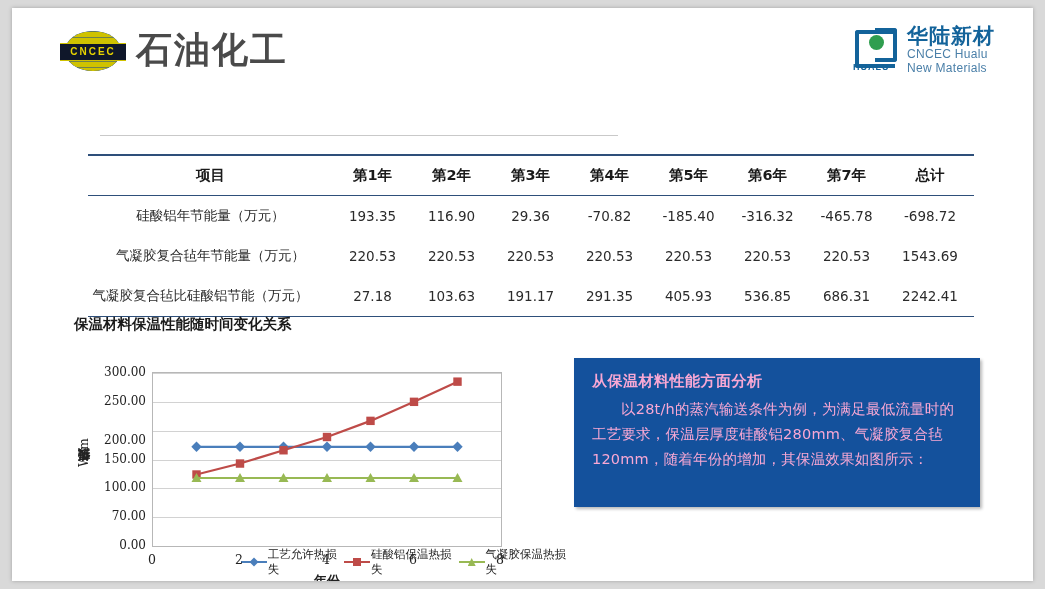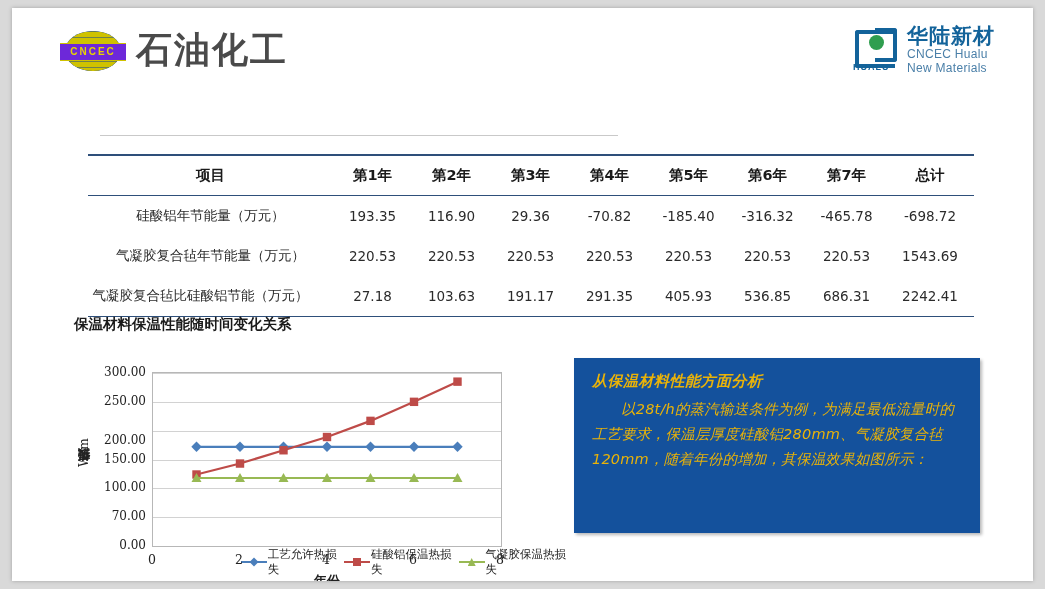--- a/index.html
+++ b/index.html
@@ -35,21 +35,21 @@
     background:
       repeating-linear-gradient(to bottom, rgba(31,74,143,.55) 0 1px, rgba(0,0,0,0) 1px 6px),
       radial-gradient(circle at 50% 50%, #cfc200 0 100%);
   }
   .cncec-badge .globe:after{
     content:"";position:absolute;left:0;right:0;top:42%;height:16%;
     background:#1f4a8f;opacity:.35;
   }
   .cncec-badge .bar{
     position:absolute;left:0;top:13px;width:66px;height:16px;
-    background:#6d28d9;border-top:1px solid #cfc200;border-bottom:1px solid #cfc200;
+    background:#0f172a;border-top:1px solid #cfc200;border-bottom:1px solid #cfc200;
     color:#e8d400;font-size:10px;font-weight:bold;letter-spacing:2px;
     display:flex;align-items:center;justify-content:center;
     font-family:"Liberation Sans",sans-serif;
   }
   .hdr-cn{
     font-size:36px;font-weight:bold;color:#4a4a4a;letter-spacing:2px;
     font-family:"DejaVu Sans","Liberation Sans",sans-serif;
   }
   .hdr-right{position:absolute;right:38px;top:16px;display:flex;align-items:center;gap:8px;}
   .hualu-mark{position:relative;width:46px;height:44px;}
@@ -149,26 +149,25 @@
     font-size:11.5px;color:#222;font-family:"DejaVu Serif","DejaVu Sans",serif;
     background:#fff;
   }
   .lg{display:flex;align-items:center;gap:2px;}
   .lg .swatch{position:relative;width:26px;height:10px;}
   .lg .swatch i{position:absolute;left:0;top:4px;width:26px;height:2.2px;display:block;}
   .lg .swatch u{position:absolute;left:9px;top:1px;width:8px;height:8px;display:block;text-decoration:none;}
 
   
   .note{
-    position:absolute;left:562px;top:350px;width:406px;height:175px;
-    background:#14519c;color:#eab308;box-sizing:border-box;
+    position:absolute;left:562px;top:350px;width:406px;height:149px;
+    background:#14519c;color:#f9a8d4;box-sizing:border-box;
     padding:14px 18px 0 18px;
     box-shadow:2px 2px 3px rgba(0,0,0,.28);
     font-family:"DejaVu Sans","Liberation Sans",sans-serif;
-    font-style:italic;
   }
   .note-title{font-size:15px;font-weight:bold;letter-spacing:.5px;margin-bottom:6px;}
   .note-body{font-size:14.5px;line-height:1.72;text-indent:2em;letter-spacing:.2px;}
 </style>
 </head>
 <body>
 
 <div class="slide">
 
   <div class="hdr-left">

